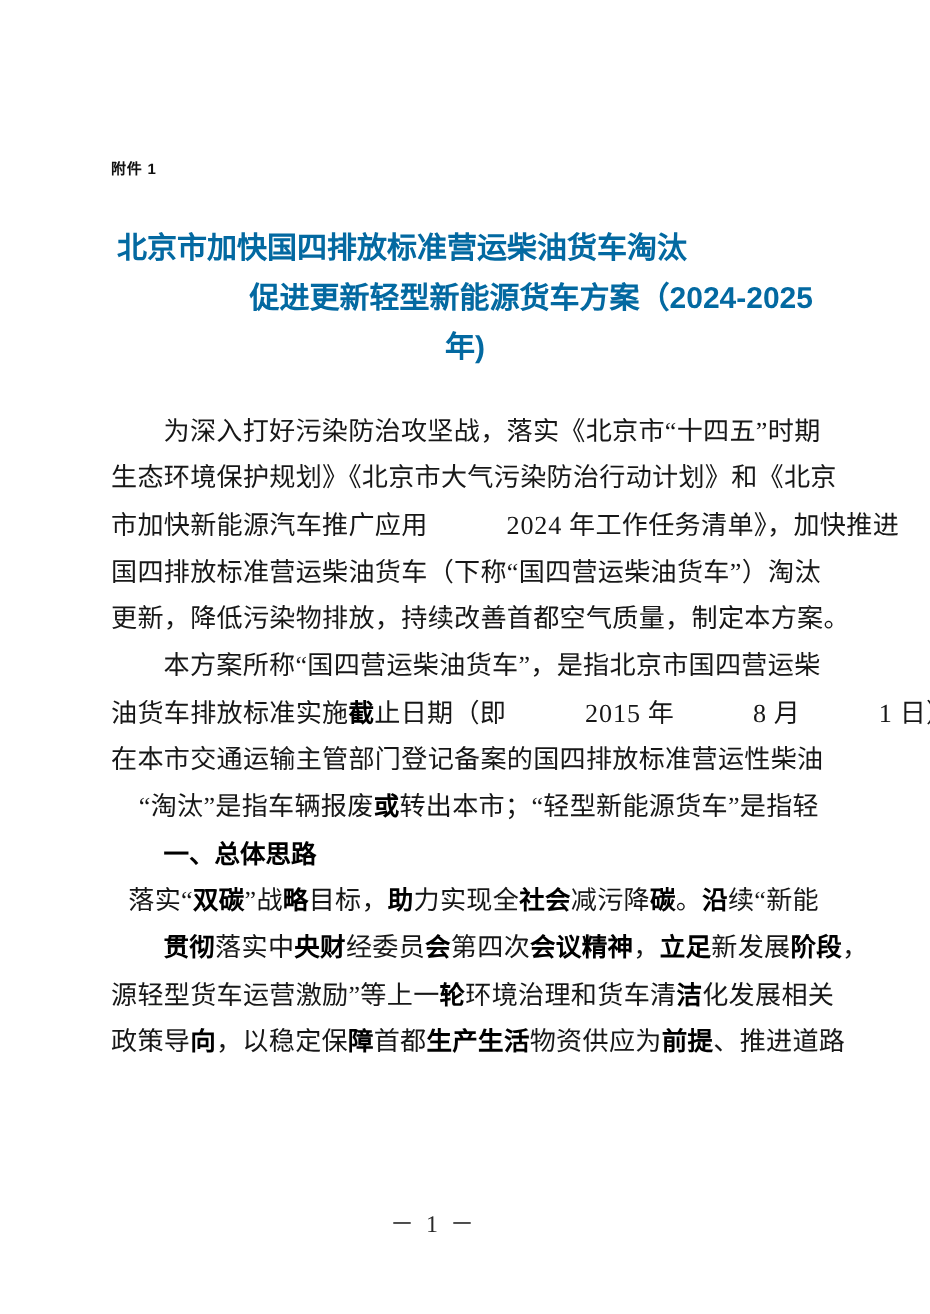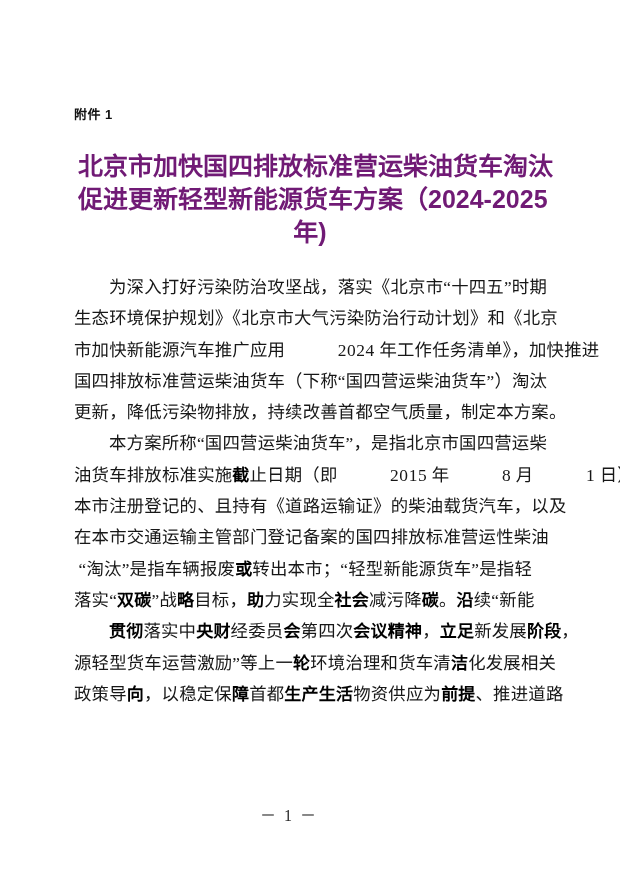--- a/index.html
+++ b/index.html
@@ -23,58 +23,59 @@
     inset: 0;
     background: #ffffff;
   }
 
   
   .attachment-label {
     position: absolute;
     left: 74px;
     top: 104px;
     font-family: "Liberation Sans", "DejaVu Sans", sans-serif;
-    font-size: 13px;
+    font-size: 10px;
     font-weight: 700;
     letter-spacing: 0.5px;
     color: #111;
   }
 
   
   .doc-title {
     position: absolute;
     left: 78px;
     top: 150px;
     width: 464px;
     font-family: "Liberation Sans", "DejaVu Sans", sans-serif;
     font-weight: 700;
-    font-size: 25px;
+    font-size: 20px;
     line-height: 33px;
     text-align: center;
-    color: #701a75;
+    color: #0369a1;
     letter-spacing: 0px;
   }
   .doc-title .tline { display: block; white-space: nowrap; }
   .doc-title .tline.l1 { text-align: left; }
   .doc-title .tline.l2 { text-align: right; }
   .doc-title .tline.l3 { text-align: center; }
 
   
   .body-block {
     position: absolute;
     left: 74px;
     top: 272px;
     width: 472px;
   }
   .para {
     font-size: 17.4px;
     line-height: 31.3px;
     color: #171717;
     letter-spacing: 0.2px;
     margin: 0;
+    text-align: right;
   }
   .para .ln {
     display: block;
     white-space: nowrap;
   }
 
   .indent2 { display: inline-block; width: 35px; }
 
   
   .hv {
@@ -133,25 +134,25 @@
       <span class="ln"><span class="indent2"></span>为深入打好污染防治攻坚战，落实《北京市“十四五”时期</span>
       <span class="ln">生态环境保护规划》《北京市大气污染防治行动计划》和《北京</span>
       <span class="ln">市加快新能源汽车推广应用 <span class="lat">2024</span> 年工作任务清单》，加快推进</span>
       <span class="ln">国四排放标准营运柴油货车（下称“国四营运柴油货车”）淘汰</span>
       <span class="ln">更新，降低污染物排放，持续改善首都空气质量，制定本方案。</span>
     </p>
 
     <p class="para">
       <span class="ln"><span class="indent2"></span>本方案所称“国四营运柴油货车”，是指北京市国四营运柴</span>
       <span class="ln">油货车排放标准实施<span class="hv">截</span>止日期（即 <span class="lat">2015</span> 年 <span class="lat">8</span> 月 <span class="lat">1</span> 日）<span class="hv">之前</span>，在</span>
-      <span class="ln">本市注册登记的、且持有《道路运输证》的柴油载货汽车，以及</span>
       <span class="ln">在本市交通运输主管部门登记备案的国四排放标准营运性柴油</span>
       <span class="ln">&nbsp;“淘汰”是指车辆报废<span class="hv">或</span>转出本市；“轻型新能源货车”是指轻</span>
     </p>
 
+    <div class="sec-head"><span class="indent2"></span><span>一、总体思路</span></div>
 
     <p class="para">
       <span class="ln">落实“<span class="hv">双碳</span>”战<span class="hv">略</span>目标，<span class="hv">助</span>力实现全<span class="hv">社会</span>减污降<span class="hv">碳</span>。<span class="hv">沿</span>续“新能</span>
       <span class="ln"><span class="indent2"></span><span class="hv">贯彻</span>落实中<span class="hv">央财</span>经委员<span class="hv">会</span>第四次<span class="hv">会议精神</span>，<span class="hv">立足</span>新发展<span class="hv">阶段</span>，</span>
       <span class="ln">源轻型货车运营激励”等上一<span class="hv">轮</span>环境治理和货车清<span class="hv">洁</span>化发展相关</span>
       <span class="ln">政策导<span class="hv">向</span>，以稳定保<span class="hv">障</span>首都<span class="hv">生产生活</span>物资供应为<span class="hv">前提</span>、推进道路</span>
     </p>
 
   </div>
 

